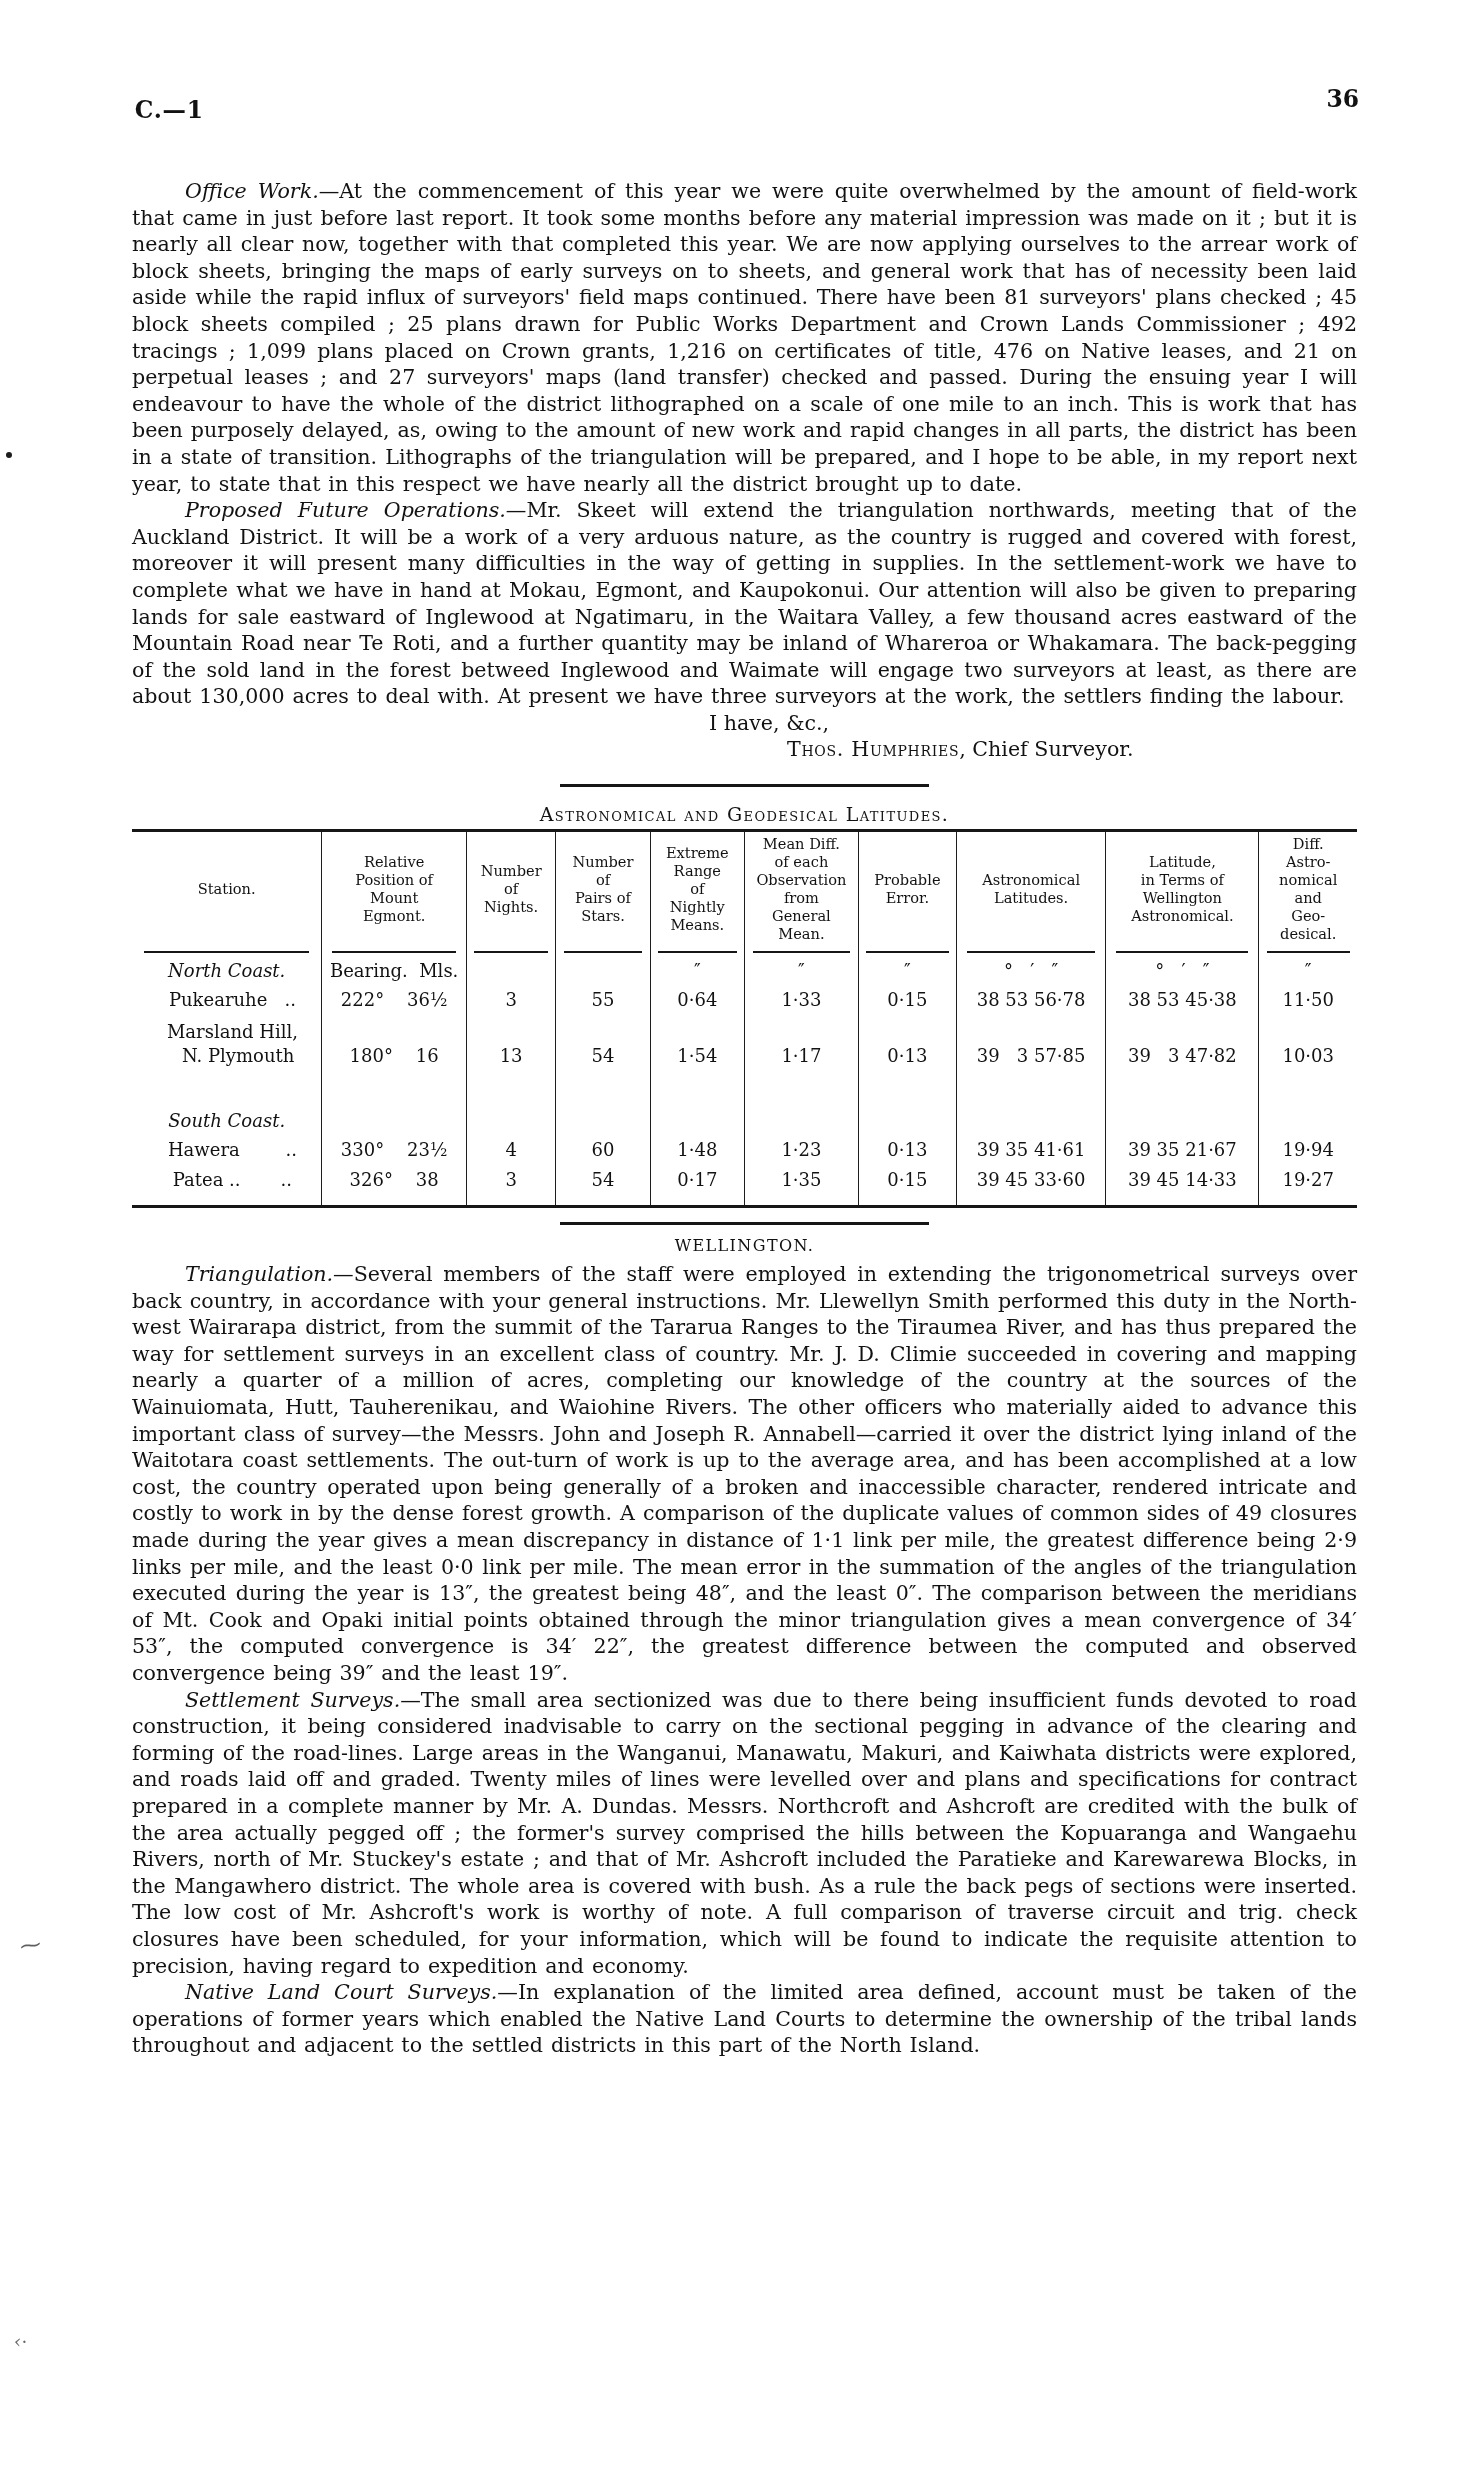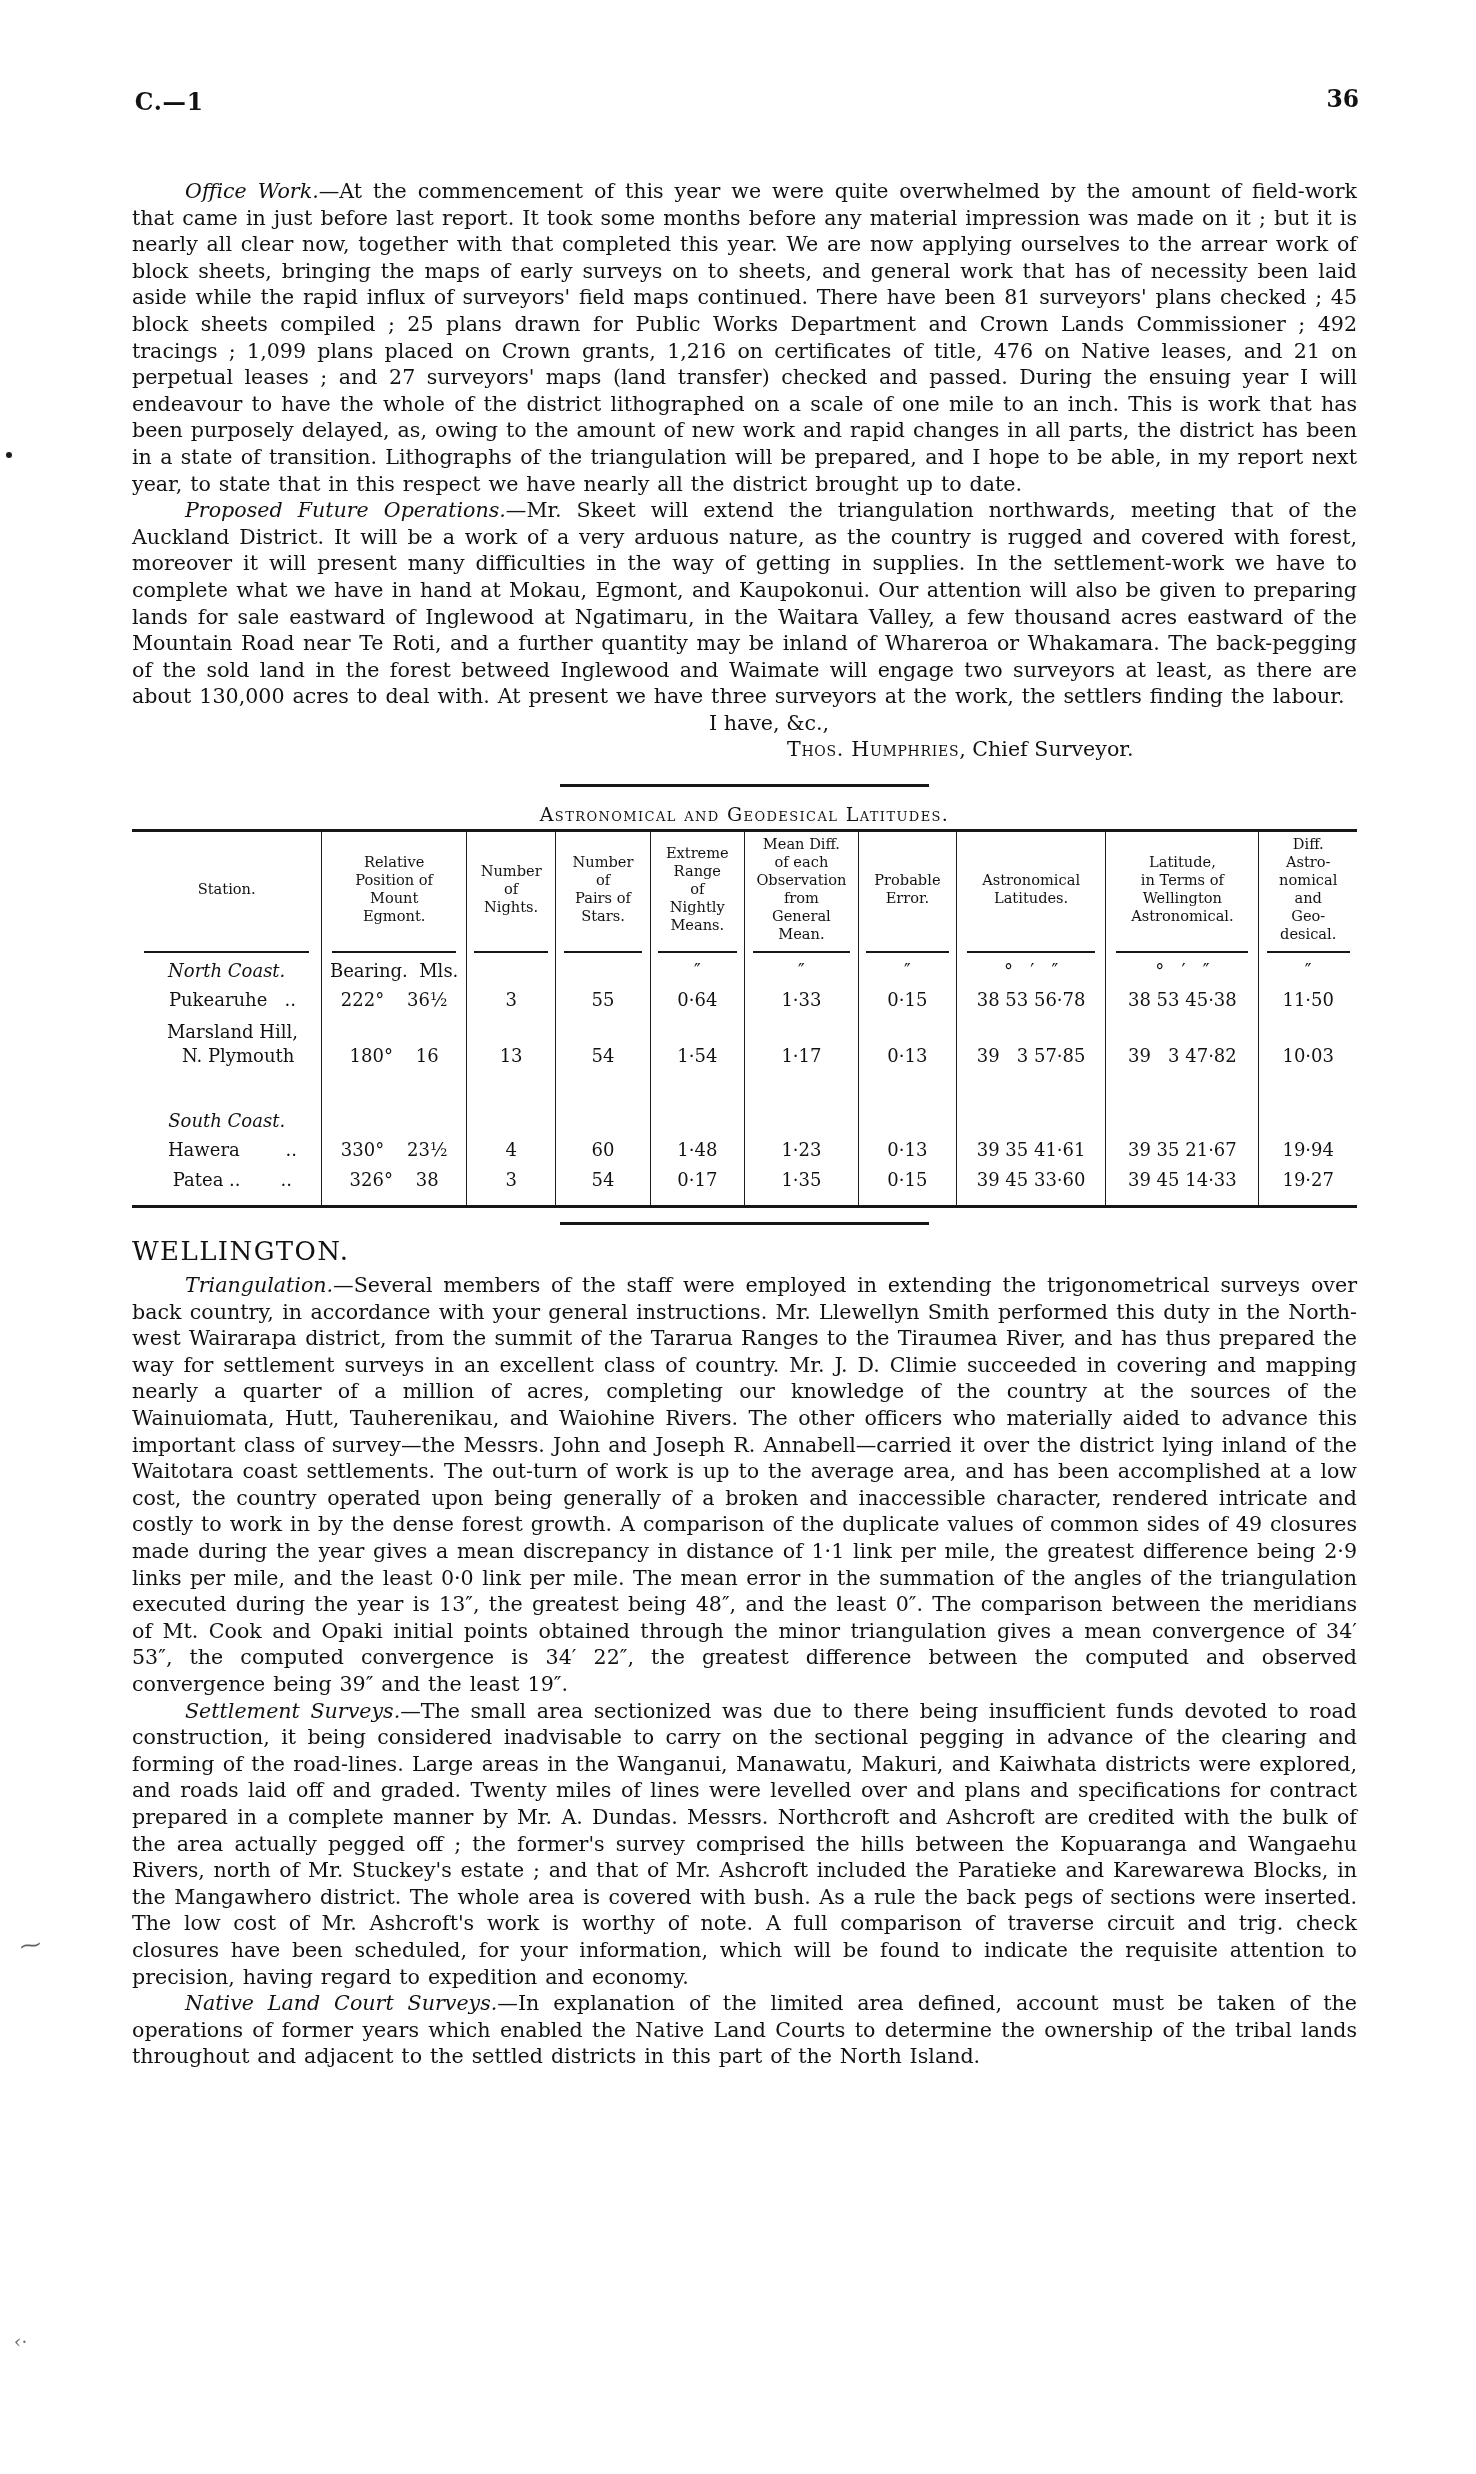--- a/index.html
+++ b/index.html
@@ -3,38 +3,38 @@
 <meta charset="utf-8">
 <style>
   html,body{margin:0;padding:0;background:#e8e8e4;}
   .sheet{
     position:relative;width:1477px;height:2475px;background:#ffffff;
     font-family:"DejaVu Serif","Liberation Serif",serif;color:#121212;
     overflow:hidden;margin:0 auto;
   }
   .content{position:absolute;left:132px;top:84px;width:1225px;}
   .masthead{position:relative;height:33px;font-weight:bold;font-size:23.4px;}
-  .doc-ref{position:absolute;left:2.8px;top:4px;letter-spacing:0.7px;}
+  .doc-ref{position:absolute;left:2.8px;top:12px;letter-spacing:0.7px;}
   .page-num{position:absolute;left:2px;width:100%;text-align:right;top:1.4px;}
   p.body-par{
     margin:0;font-size:20.6px;line-height:26.6px;text-align:justify;
     text-indent:53px;word-spacing:1.4px;
   }
   p.first{margin-top:61px;}
   .lead{font-style:italic;}
   .sig-ihave{font-size:20.6px;line-height:26.6px;padding-left:577px;}
   .sig-line{font-size:20.6px;line-height:27px;padding-left:655px;}
   .sc{font-variant:small-caps;letter-spacing:0.7px;}
   .rule-center{width:369px;height:2.8px;background:#161616;margin:21px auto 15.6px auto;}
   .rule-center.r2{margin:14px auto 11.4px auto;}
   .tbl-title{
     text-align:center;font-size:19px;font-variant:small-caps;letter-spacing:1.4px;
     margin:0 0 4px 0;
   }
-  .wgtn-heading{text-align:left;font-size:26px;letter-spacing:1.4px;margin:0 0 5.7px 0;}
+  .wgtn-heading{text-align:center;font-size:16px;letter-spacing:1.4px;margin:0 0 5.7px 0;}
   table.report{
     width:100%;border-collapse:collapse;table-layout:fixed;
     border-top:3.6px solid #161616;border-bottom:3.6px solid #161616;
   }
   table.report th,table.report td{border-left:1.4px solid #1d1d1d;}
   table.report th:first-child,table.report td:first-child{border-left:none;}
   table.report thead th{
     font-weight:normal;font-size:14.6px;line-height:18px;text-align:center;
     vertical-align:middle;white-space:pre-line;height:105px;padding:2.8px 2.1px;
   }

